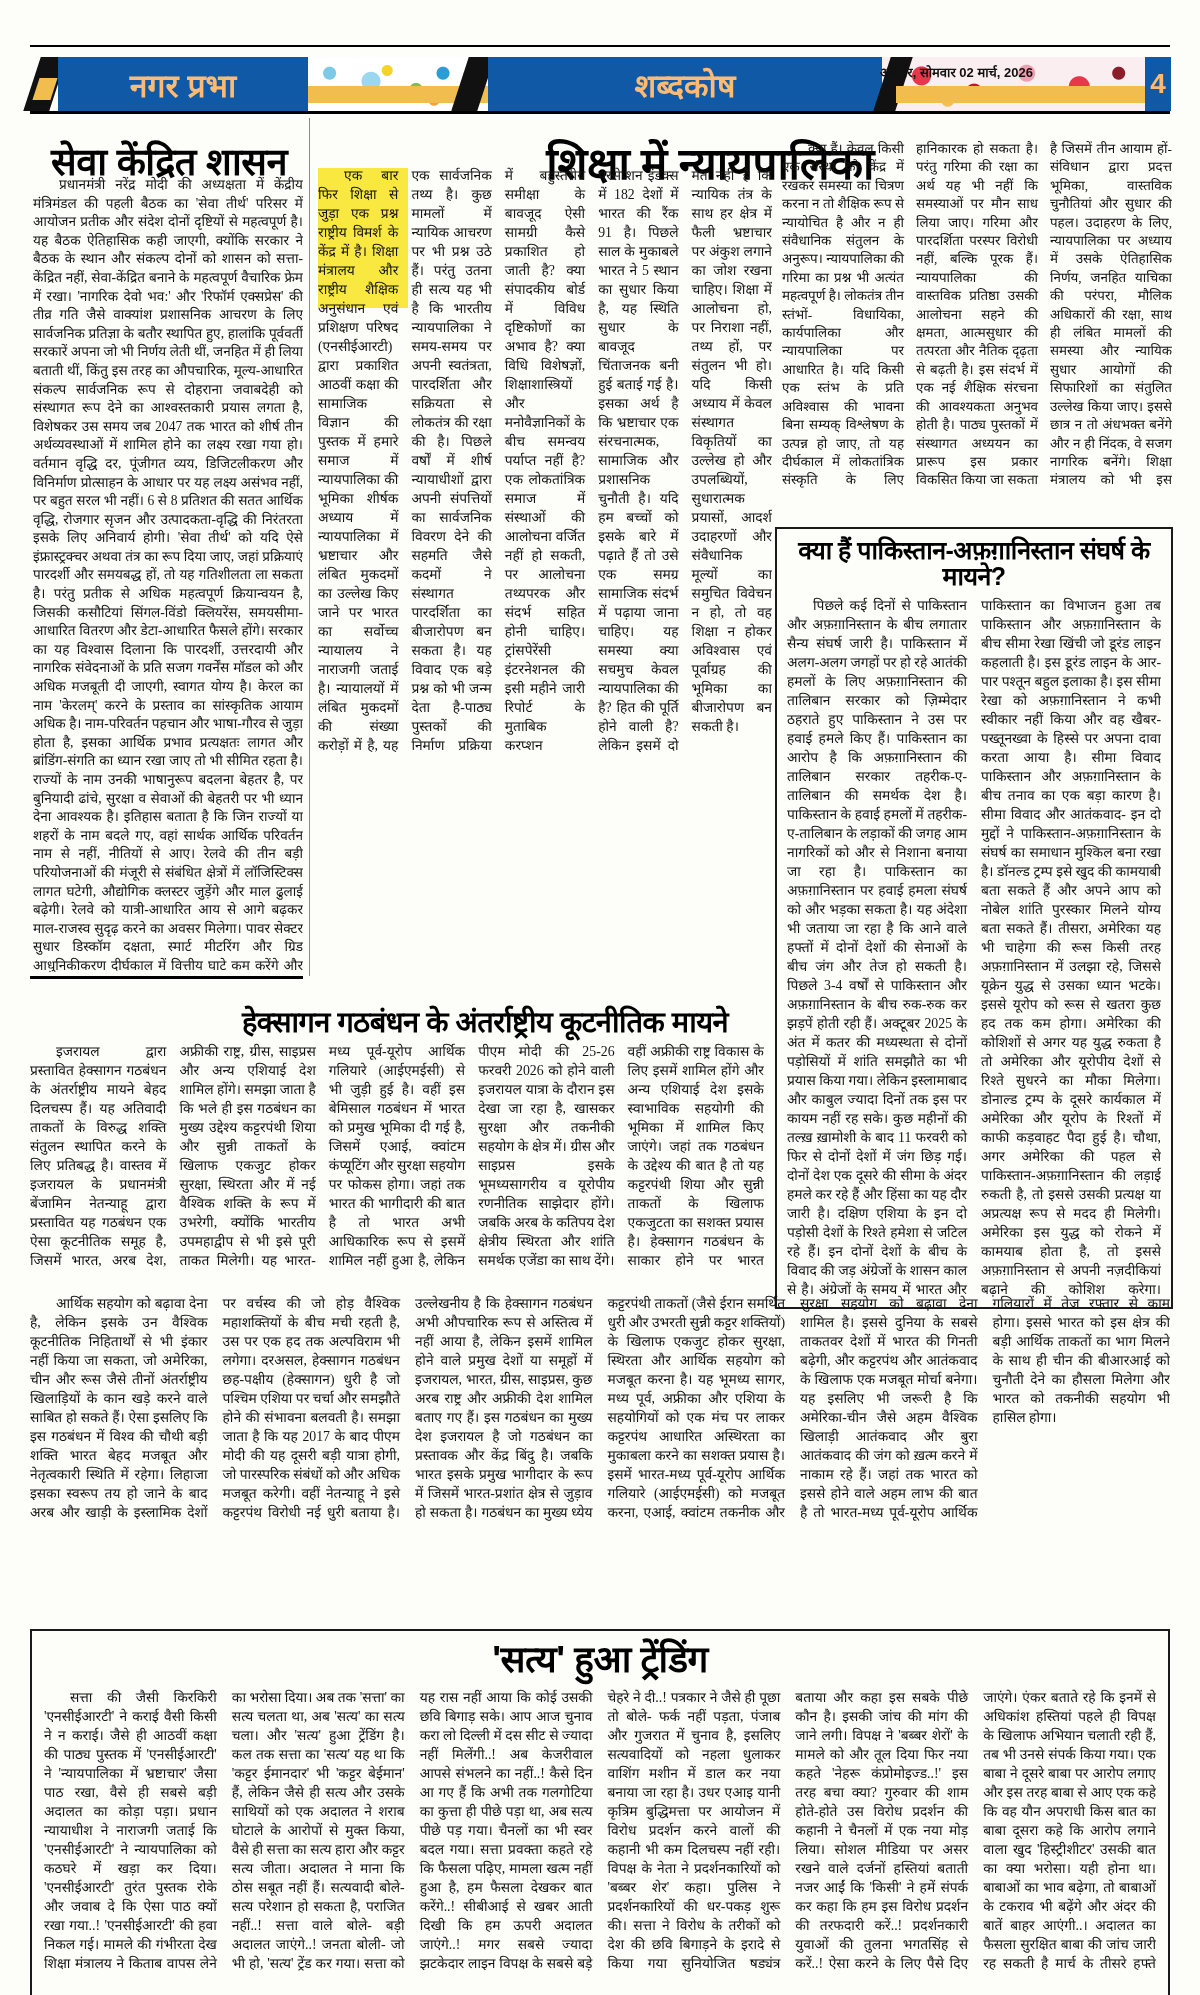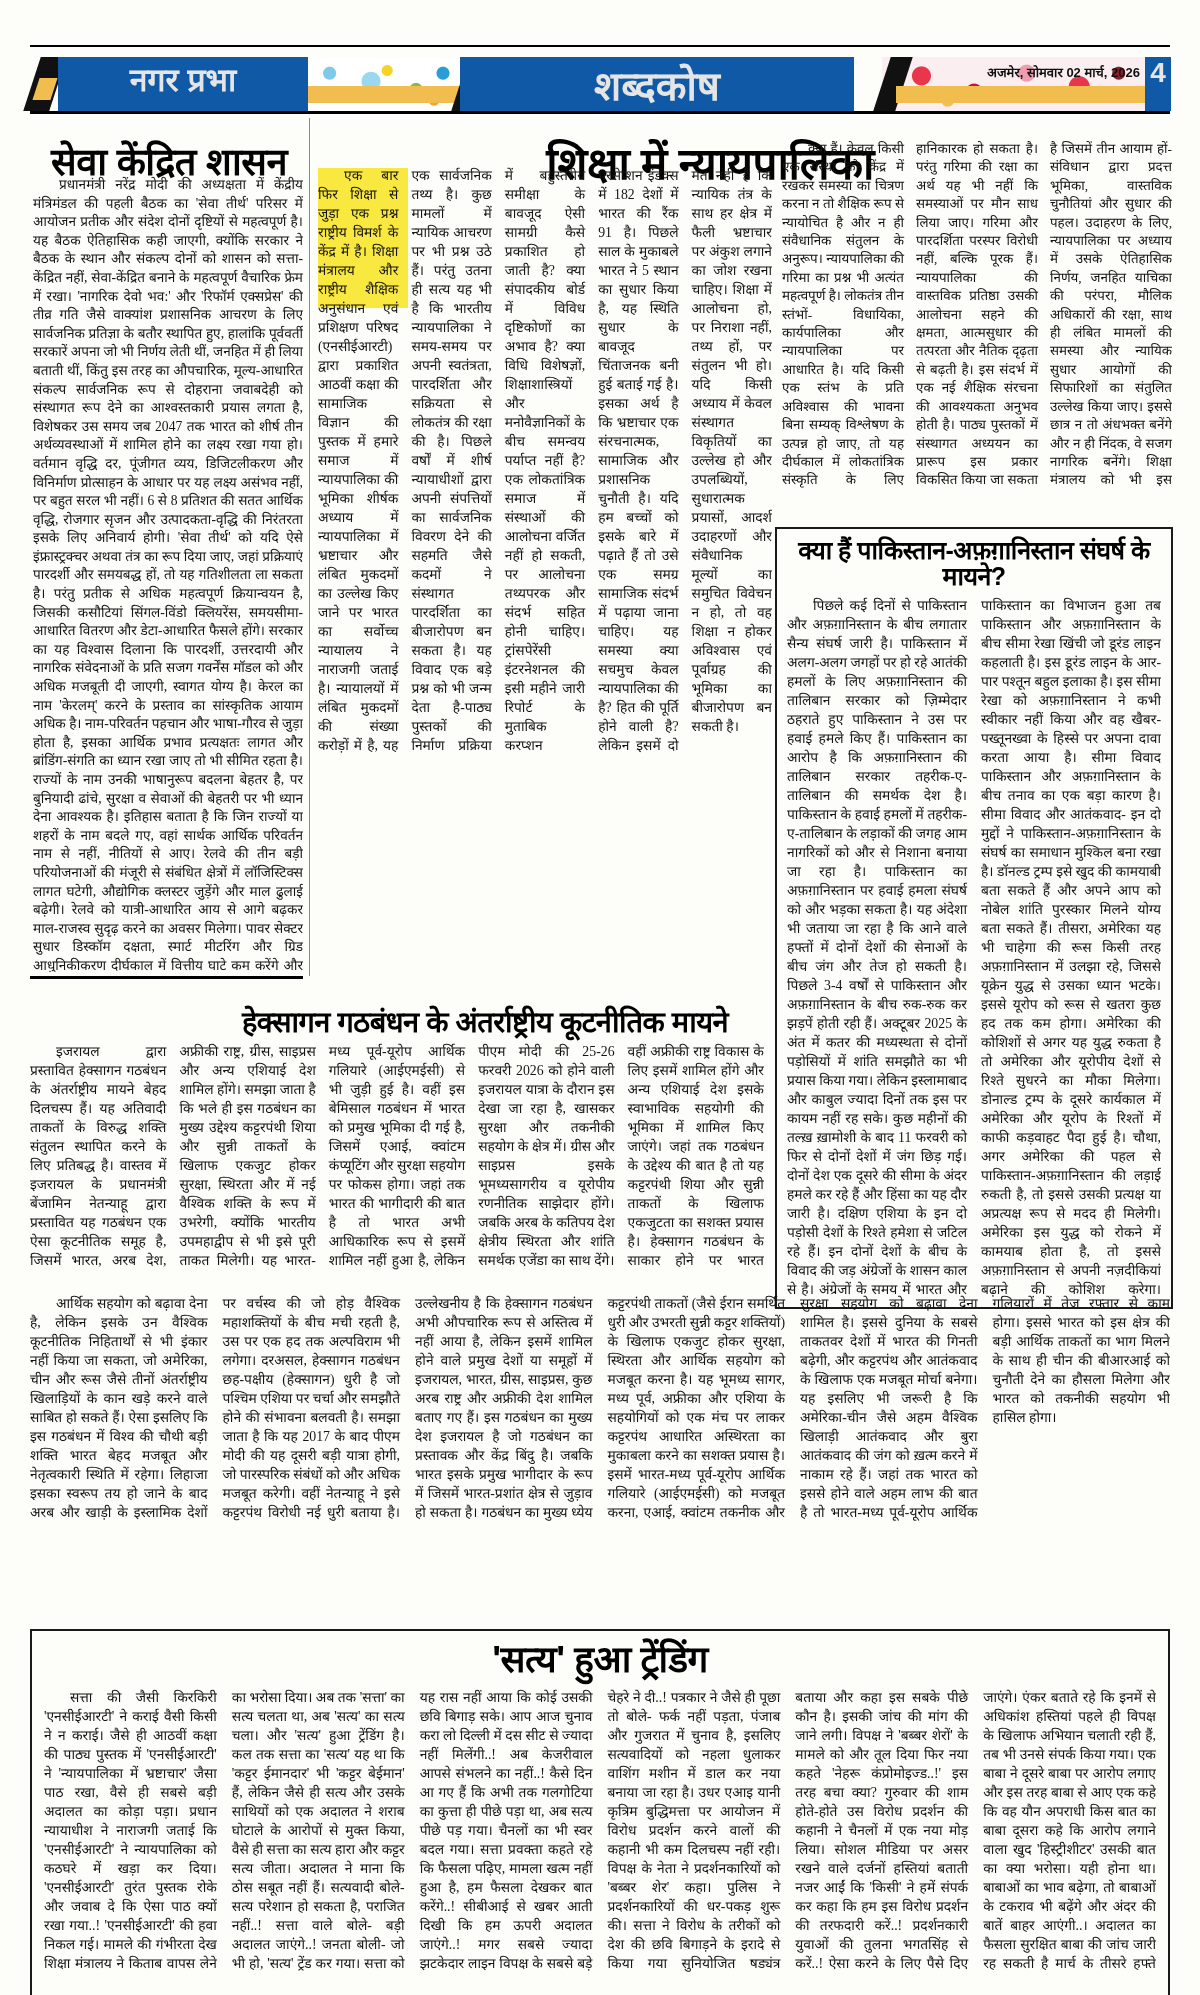--- a/index.html
+++ b/index.html
@@ -1,21 +1,21 @@
 <!DOCTYPE html>
 <html><head>
 <meta charset="utf-8">
 <style>
   html,body{margin:0;padding:0;background:#e8e8e4;}
   #page{position:relative;width:1200px;height:1995px;background:#fdfdfa;margin:0 auto;
         font-family:"Liberation Serif","DejaVu Serif",serif;color:#141414;overflow:hidden;}
   .abs{position:absolute;}
   
   .rule{background:#000;}
-  .mast-blue{background:#1059a6;color:#e5e5e5;display:flex;justify-content:center;
+  .mast-blue{background:#1059a6;color:#fdba74;display:flex;align-items:center;justify-content:center;
              font-weight:700;font-family:"Liberation Sans","DejaVu Sans",sans-serif;}
   .splatter{background:
      radial-gradient(circle at 12% 30%, #7ec9e8 0 6px, transparent 7px),
      radial-gradient(circle at 28% 70%, #e84c5a 0 7px, transparent 8px),
      radial-gradient(circle at 44% 25%, #f5d327 0 5px, transparent 6px),
      radial-gradient(circle at 60% 60%, #7cc144 0 6px, transparent 7px),
      radial-gradient(circle at 75% 30%, #2a9cd6 0 6px, transparent 7px),
      radial-gradient(circle at 88% 65%, #e87aa0 0 6px, transparent 7px),
      radial-gradient(circle at 35% 45%, #9bd7ef 0 9px, transparent 10px),
      radial-gradient(circle at 70% 80%, #f2a23b 0 5px, transparent 6px),#fff;}
@@ -23,21 +23,21 @@
      radial-gradient(circle at 15% 35%, #e8374a 0 9px, transparent 10px),
      radial-gradient(circle at 35% 65%, #c2182e 0 8px, transparent 9px),
      radial-gradient(circle at 55% 30%, #f09db0 0 8px, transparent 9px),
      radial-gradient(circle at 75% 55%, #e8374a 0 10px, transparent 11px),
      radial-gradient(circle at 90% 30%, #8a1f2b 0 6px, transparent 7px),
      radial-gradient(circle at 25% 80%, #f2c04e 0 6px, transparent 7px),#fbeef0;}
   .yellowband{background:#f1bd4e;}
   .wedge{background:#111;transform:skewX(-18deg);}
   .wedge-y{background:#f1bd4e;transform:skewX(-18deg);}
   .mast-date{font-family:"Liberation Sans","DejaVu Sans",sans-serif;font-weight:700;font-size:13px;
-             color:#111;text-align:right;}
+             color:#111;}
   
   .headline{font-weight:700;color:#000;text-align:center;line-height:1.05;
             font-family:"Liberation Sans","DejaVu Sans",sans-serif;letter-spacing:-.5px;}
   .body-txt{font-size:13.8px;line-height:19px;text-align:justify;overflow:hidden;}
   .body-txt p{margin:0;text-indent:26px;}
   .cols5{column-count:5;column-gap:13px;}
   .cols6{column-count:6;column-gap:15px;}
   .cols3{column-count:3;column-gap:12px;}
   .cols2{column-count:2;column-gap:14px;}
   .boxed{border:2px solid #1a1a1a;background:#fdfdfa;box-sizing:border-box;margin-top:22px;}
@@ -55,21 +55,21 @@
   <div class="abs wedge-y" style="left:36px;top:78px;width:18px;height:22px"></div>
 
   <div class="abs mast-blue" style="left:58px;top:57px;width:250px;height:54px;font-size:32px">
     <span>नगर प्रभा</span>
   </div>
 
   <div class="abs splatter" style="left:308px;top:57px;width:180px;height:54px"></div>
   <div class="abs yellowband" style="left:308px;top:86px;width:180px;height:17px"></div>
   <div class="abs wedge" style="left:460px;top:57px;width:26px;height:54px"></div>
 
-  <div class="abs mast-blue" style="left:460px;top:57px;width:394px;height:54px;font-size:40px">
+  <div class="abs mast-blue" style="left:488px;top:57px;width:394px;height:54px;font-size:32px">
     <span>शब्दकोष</span>
   </div>
 
   <div class="abs splatter-red" style="left:882px;top:57px;width:263px;height:54px"></div>
   <div class="abs wedge" style="left:882px;top:57px;width:22px;height:54px"></div>
   <div class="abs yellowband" style="left:896px;top:86px;width:249px;height:17px"></div>
   <div class="abs mast-date" style="left:880px;top:63px;width:260px;height:16px">अजमेर, सोमवार 02 मार्च, 2026</div>
 
   <div class="abs mast-blue" style="left:1145px;top:57px;width:26px;height:54px;font-size:28px">
     <span>4</span>

